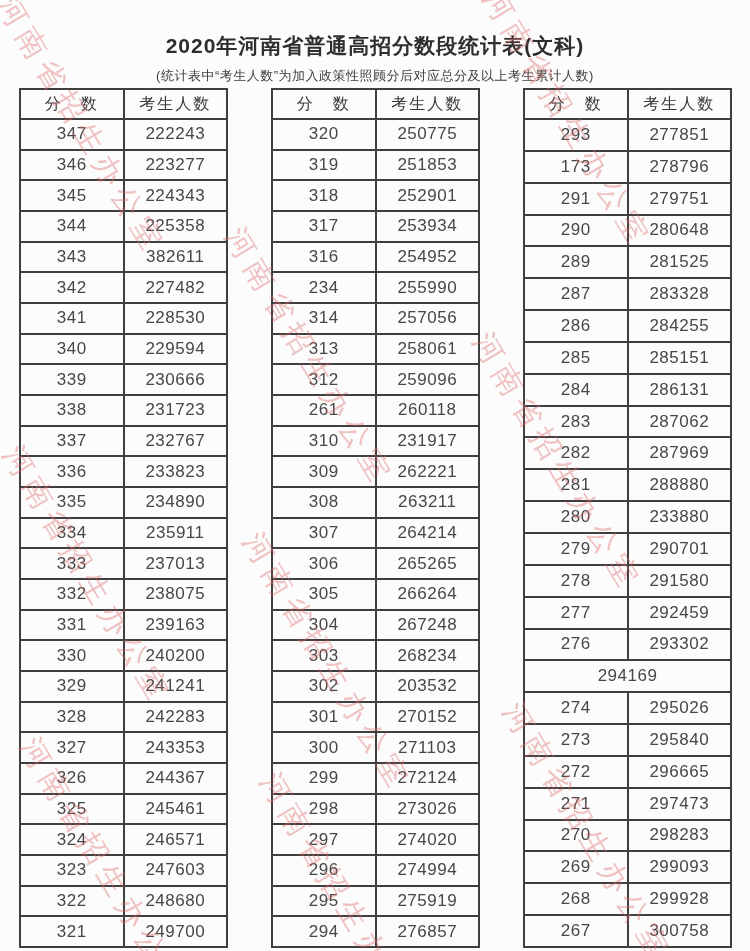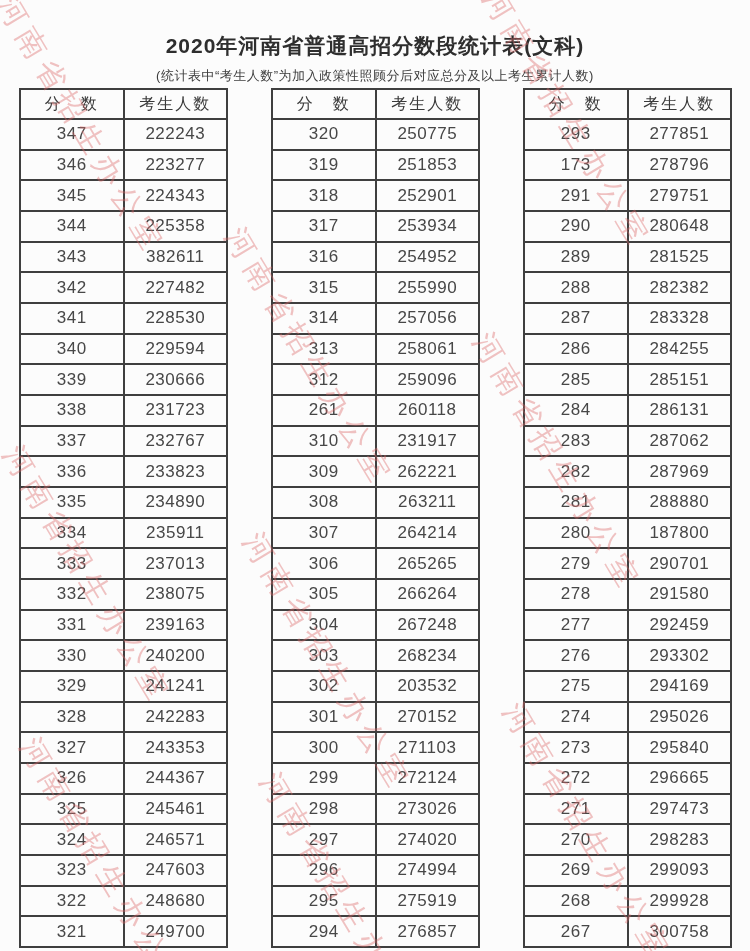--- a/index.html
+++ b/index.html
@@ -221,21 +221,21 @@
         </div>
         <div class="trow">
           <div class="tcell first">317</div>
           <div class="tcell">253934</div>
         </div>
         <div class="trow">
           <div class="tcell first">316</div>
           <div class="tcell">254952</div>
         </div>
         <div class="trow">
-          <div class="tcell first">315</div>
+          <div class="tcell first">234</div>
           <div class="tcell">255990</div>
         </div>
         <div class="trow">
           <div class="tcell first">314</div>
           <div class="tcell">257056</div>
         </div>
         <div class="trow">
           <div class="tcell first">313</div>
           <div class="tcell">258061</div>
         </div>
@@ -335,24 +335,20 @@
         </div>
         <div class="trow">
           <div class="tcell first">290</div>
           <div class="tcell">280648</div>
         </div>
         <div class="trow">
           <div class="tcell first">289</div>
           <div class="tcell">281525</div>
         </div>
         <div class="trow">
-          <div class="tcell first">288</div>
-          <div class="tcell">282382</div>
-        </div>
-        <div class="trow">
           <div class="tcell first">287</div>
           <div class="tcell">283328</div>
         </div>
         <div class="trow">
           <div class="tcell first">286</div>
           <div class="tcell">284255</div>
         </div>
         <div class="trow">
           <div class="tcell first">285</div>
           <div class="tcell">285151</div>
@@ -368,40 +364,39 @@
         <div class="trow">
           <div class="tcell first">282</div>
           <div class="tcell">287969</div>
         </div>
         <div class="trow">
           <div class="tcell first">281</div>
           <div class="tcell">288880</div>
         </div>
         <div class="trow">
           <div class="tcell first">280</div>
-          <div class="tcell">187800</div>
+          <div class="tcell">233880</div>
         </div>
         <div class="trow">
           <div class="tcell first">279</div>
           <div class="tcell">290701</div>
         </div>
         <div class="trow">
           <div class="tcell first">278</div>
           <div class="tcell">291580</div>
         </div>
         <div class="trow">
           <div class="tcell first">277</div>
           <div class="tcell">292459</div>
         </div>
         <div class="trow">
           <div class="tcell first">276</div>
           <div class="tcell">293302</div>
         </div>
         <div class="trow">
-          <div class="tcell first">275</div>
           <div class="tcell">294169</div>
         </div>
         <div class="trow">
           <div class="tcell first">274</div>
           <div class="tcell">295026</div>
         </div>
         <div class="trow">
           <div class="tcell first">273</div>
           <div class="tcell">295840</div>
         </div>

